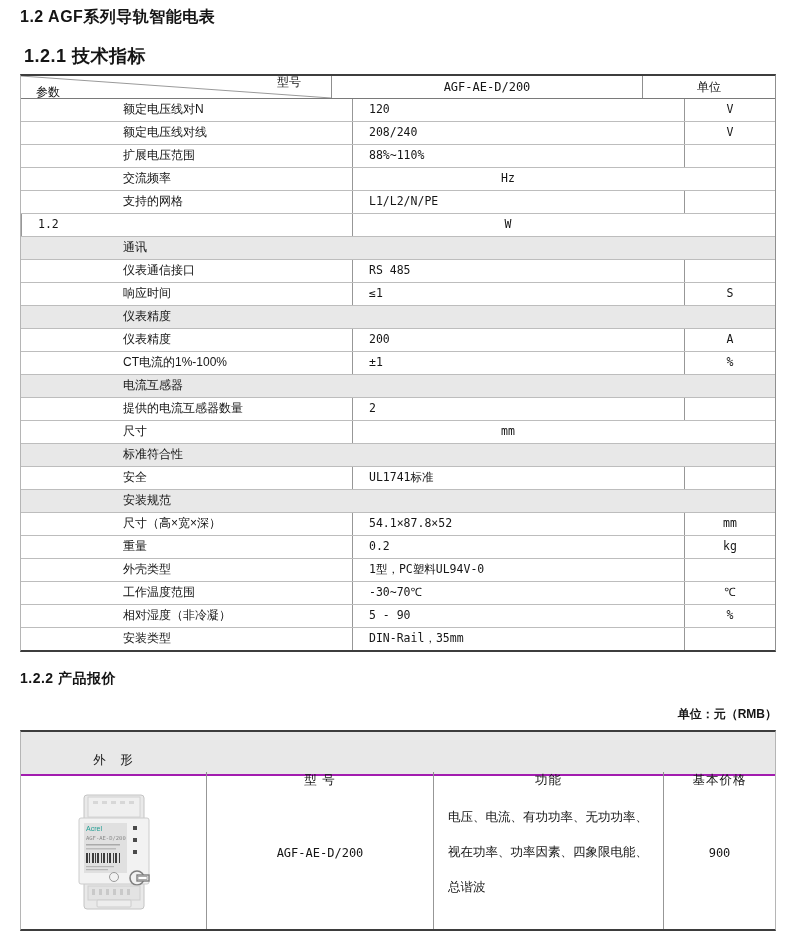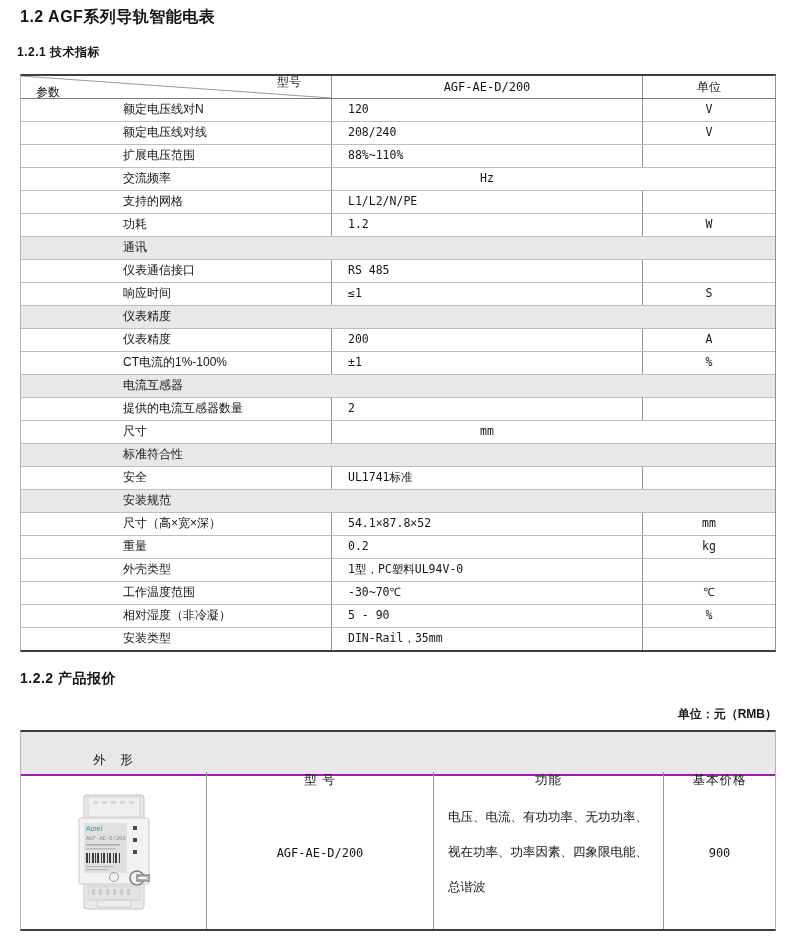--- a/index.html
+++ b/index.html
@@ -4,34 +4,34 @@
 <style>
   html,body{margin:0;padding:0;}
   body{
     width:800px;height:949px;background:#ffffff;overflow:hidden;position:relative;
     font-family:"Liberation Sans","DejaVu Sans",sans-serif;color:#151515;
     -webkit-font-smoothing:antialiased;
   }
   .abs{position:absolute;}
   
   .h-main{left:20px;top:7px;font-size:16px;font-weight:bold;letter-spacing:.5px;}
-  .h-sub1{left:17px;top:44px;font-size:12px;font-weight:bold;letter-spacing:.5px;}
+  .h-sub1{left:24px;top:44px;font-size:18px;font-weight:bold;letter-spacing:.5px;}
   .h-sub2{left:20px;top:670px;font-size:14px;font-weight:bold;letter-spacing:.5px;}
   .unit-note{right:23px;top:706px;font-size:12px;font-weight:bold;}
   
   .t1{left:20px;top:74px;width:756px;border-top:2px solid #3d3d3d;border-bottom:2px solid #3d3d3d;
       border-left:1px solid #b5b5b5;border-right:1px solid #8f8f8f;box-sizing:border-box;}
   .t1-head{height:22px;display:grid;grid-template-columns:310px 311px 1fr;border-bottom:1px solid #7a7a7a;}
   .t1-corner{position:relative;}
   .t1-corner svg{position:absolute;left:0;top:0;width:100%;height:100%;}
   .corner-br{position:absolute;left:15px;bottom:0px;font-size:12px;line-height:12px;}
   .corner-tr{position:absolute;right:30px;top:0px;font-size:12px;line-height:13px;}
   .t1-hmodel,.t1-hunit{display:flex;align-items:center;justify-content:center;font-size:12px;border-left:1px solid #8f8f8f;}
   .t1-hmodel{font-family:"DejaVu Sans Mono","Liberation Mono",monospace;}
-  .t1-row{display:grid;grid-template-columns:310px 311px 1fr;height:22px;border-top:1px solid #bdbdbd;font-size:12px;}
+  .t1-row{display:grid;grid-template-columns:310px 311px 1fr;height:22px;border-top:1px solid #bdbdbd;font-size:12px;gap:21px;}
   .t1-row:first-child{border-top:none;}
   .t1-row .c1{padding-left:102px;line-height:21px;white-space:nowrap;overflow:hidden;}
   .t1-row .c2{padding-left:16px;line-height:21px;border-left:1px solid #979797;
               font-family:"DejaVu Sans Mono","Liberation Mono",monospace;font-size:11.5px;white-space:nowrap;}
   .t1-row .c3{text-align:center;line-height:21px;border-left:1px solid #979797;
               font-family:"DejaVu Sans Mono","Liberation Mono",monospace;font-size:11.5px;}
   .t1-row.section{grid-template-columns:1fr;background:#e8e8e8;}
   .t1-row.section .c1{border:none;}
   
   .t2{left:20px;top:730px;width:756px;border-top:2px solid #3d3d3d;border-bottom:2px solid #3d3d3d;
@@ -85,21 +85,20 @@
       <div class="t1-row">
         <span class="c1">交流频率</span>
         <span class="c3">Hz</span>
       </div>
       <div class="t1-row">
         <span class="c1">支持的网格</span>
         <span class="c2">L1/L2/N/PE</span>
         <span class="c3"></span>
       </div>
       <div class="t1-row">
-        <span class="c1">功耗</span>
         <span class="c2">1.2</span>
         <span class="c3">W</span>
       </div>
       <div class="t1-row section">
         <span class="c1">通讯</span>
       </div>
       <div class="t1-row">
         <span class="c1">仪表通信接口</span>
         <span class="c2">RS 485</span>
         <span class="c3"></span>

